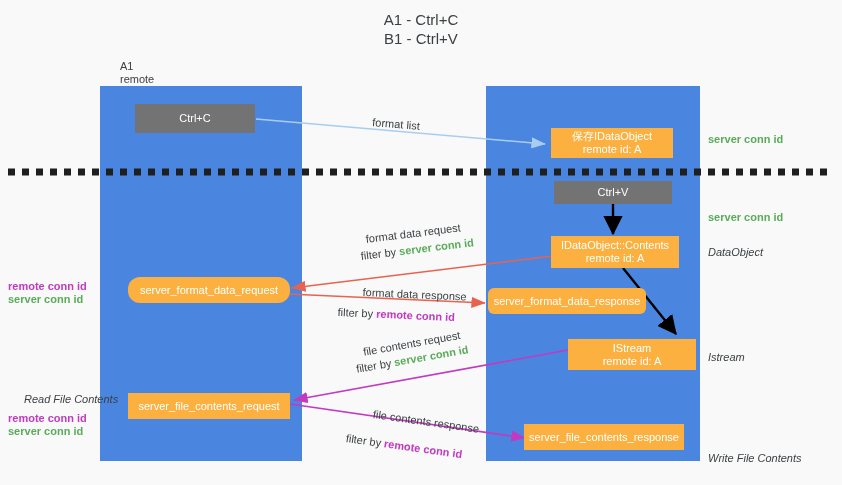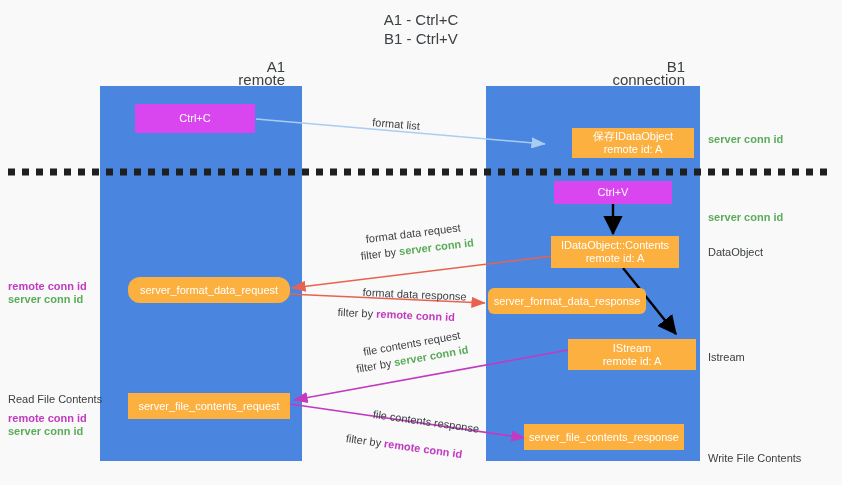--- a/index.html
+++ b/index.html
@@ -13,40 +13,40 @@
 
   
   .title{
     position:absolute;left:0;top:10px;width:842px;
     text-align:center;color:#3c4043;font-size:15px;line-height:19px;
     white-space:pre;
   }
 
   
   .colhead{
-    position:absolute;text-align:right;color:#3c4043;
-    font-size:15px;line-height:13px;white-space:pre;
+    position:absolute;text-align:left;color:#3c4043;
+    font-size:11px;line-height:13px;white-space:pre;
   }
 
   
   .lane{position:absolute;background:#4a86e0;}
 
   
   .node{
     position:absolute;box-sizing:border-box;
     display:flex;align-items:center;justify-content:center;
     text-align:center;color:#ffffff;font-size:11px;line-height:13px;
     white-space:pre;
   }
-  .node.green{background:#d946ef;}
+  .node.green{background:#737373;}
   .node.orange{background:#fbb040;}
 
   
   .ann{position:absolute;font-size:11px;line-height:14px;white-space:pre;}
-  .ann.plain{color:#3c4043;}
+  .ann.plain{color:#3c4043;font-style:italic;}
   .ann.green{color:#5aab5a;font-weight:bold;}
   .ann.purple{color:#c13ac1;font-weight:bold;}
 
   
   .elab{
     position:absolute;font-size:11px;line-height:15px;color:#3c4043;
     white-space:nowrap;transform-origin:0 0;
   }
   .elab .g{color:#5aab5a;font-weight:bold;}
   .elab .p{color:#c13ac1;font-weight:bold;}
@@ -58,22 +58,20 @@
 </head>
 <body>
 
 <div id="stage">
 
   <div class="title">A1 - Ctrl+C
 B1 - Ctrl+V</div>
 
   <div class="colhead" style="left:120px;top:60px;width:165px;">A1
 remote</div>
-  <div class="colhead" style="left:520px;top:60px;width:165px;">B1
-connection</div>
 
   <div class="lane" style="left:100px;top:86px;width:202px;height:375px;"></div>
   <div class="lane" style="left:486px;top:86px;width:214px;height:375px;"></div>
 
   <svg class="edges" viewBox="0 0 842 485">
     <defs>
       <marker id="ah-blue" markerWidth="9" markerHeight="7" refX="8.5" refY="3.5" orient="auto">
         <polygon points="0,0 9,3.5 0,7" fill="#a9cdf0"></polygon>
       </marker>
       <marker id="ah-red" markerWidth="9" markerHeight="7" refX="8.5" refY="3.5" orient="auto">
@@ -99,21 +97,21 @@
 
     <line x1="568" y1="350" x2="294" y2="400" stroke="#c13ac1" stroke-width="1.6" marker-end="url(#ah-mag)"></line>
 
     <line x1="290" y1="404" x2="525" y2="438" stroke="#c13ac1" stroke-width="1.6" marker-end="url(#ah-mag)"></line>
 
     <line x1="8" y1="172" x2="828" y2="172" stroke="#1f1f1f" stroke-width="7" stroke-dasharray="7 7"></line>
   </svg>
 
   <div class="node green" style="left:135px;top:104px;width:120px;height:29px;">Ctrl+C</div>
 
-  <div class="node orange" style="left:572px;top:128px;width:122px;height:30px;">保存IDataObject
+  <div class="node orange" style="left:551px;top:128px;width:122px;height:30px;">保存IDataObject
 remote id: A</div>
 
   <div class="node green" style="left:554px;top:181px;width:118px;height:23px;">Ctrl+V</div>
 
   <div class="node orange" style="left:551px;top:236px;width:128px;height:32px;">IDataObject::Contents
 remote id: A</div>
 
   <div class="node orange" style="left:128px;top:277px;width:162px;height:26px;border-radius:12px;">server_format_data_request</div>
 
   <div class="node orange" style="left:488px;top:288px;width:158px;height:26px;border-radius:6px;">server_format_data_response</div>
@@ -131,21 +129,21 @@
 
   <div class="ann plain" style="left:708px;top:245px;">DataObject</div>
 
   <div class="ann plain" style="left:708px;top:350px;">Istream</div>
 
   <div class="ann plain" style="left:708px;top:451px;">Write File Contents</div>
 
   <div class="ann purple" style="left:8px;top:279px;">remote conn id</div>
   <div class="ann green" style="left:8px;top:292px;">server conn id</div>
 
-  <div class="ann plain" style="left:8px;top:392px;">Read File Contents</div>
+  <div class="ann plain" style="left:24px;top:392px;">Read File Contents</div>
   <div class="ann purple" style="left:8px;top:411px;">remote conn id</div>
   <div class="ann green" style="left:8px;top:424px;">server conn id</div>
 
   <div class="elab" style="left:373px;top:115px;transform:rotate(4.8deg);">format list</div>
 
   <div class="elab" style="left:365px;top:232px;transform:rotate(-7deg);">format data request</div>
 
   <div class="elab" style="left:360px;top:249px;transform:rotate(-7deg);">
     <span>filter by </span><span class="g">server conn id</span>
   </div>

